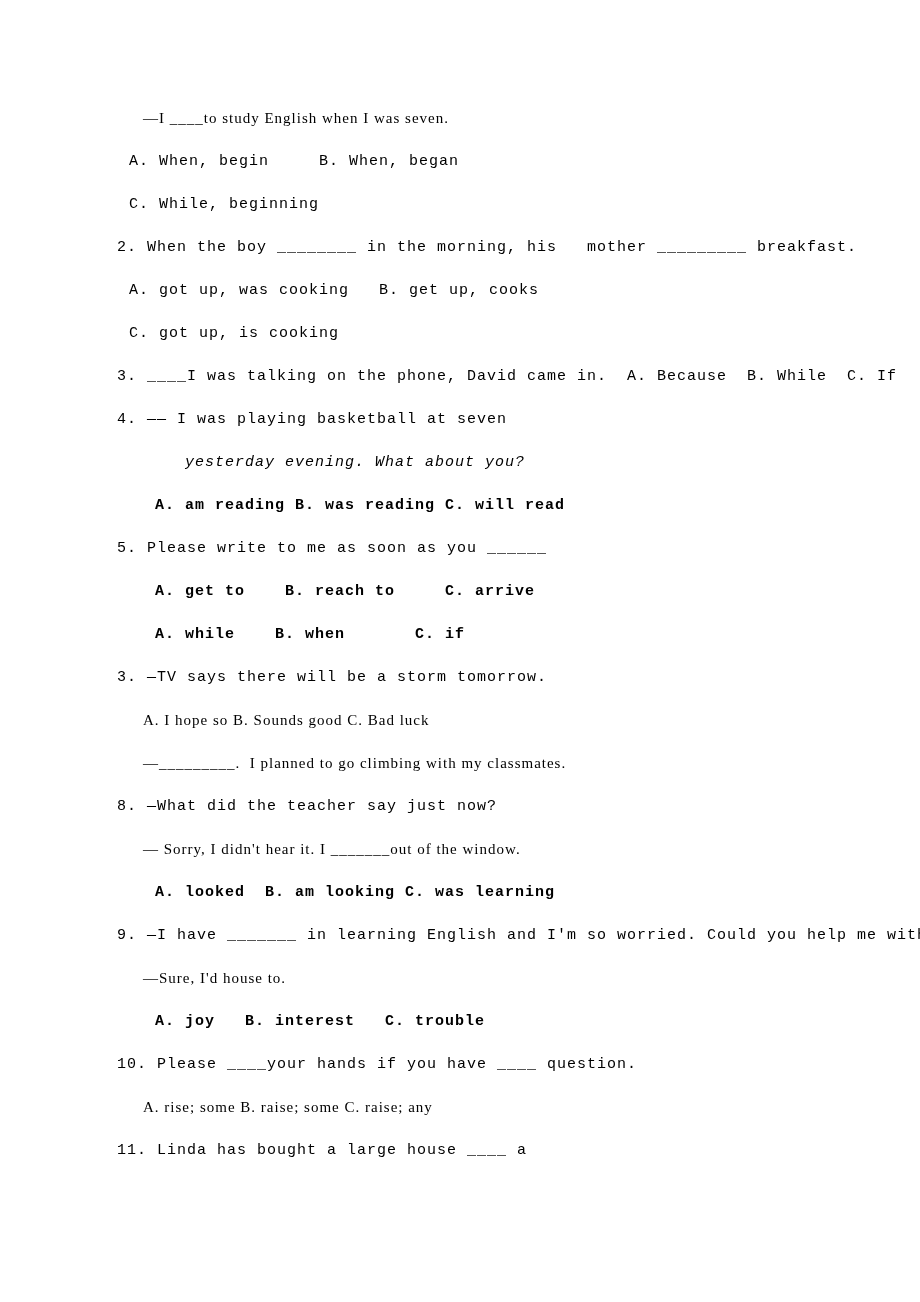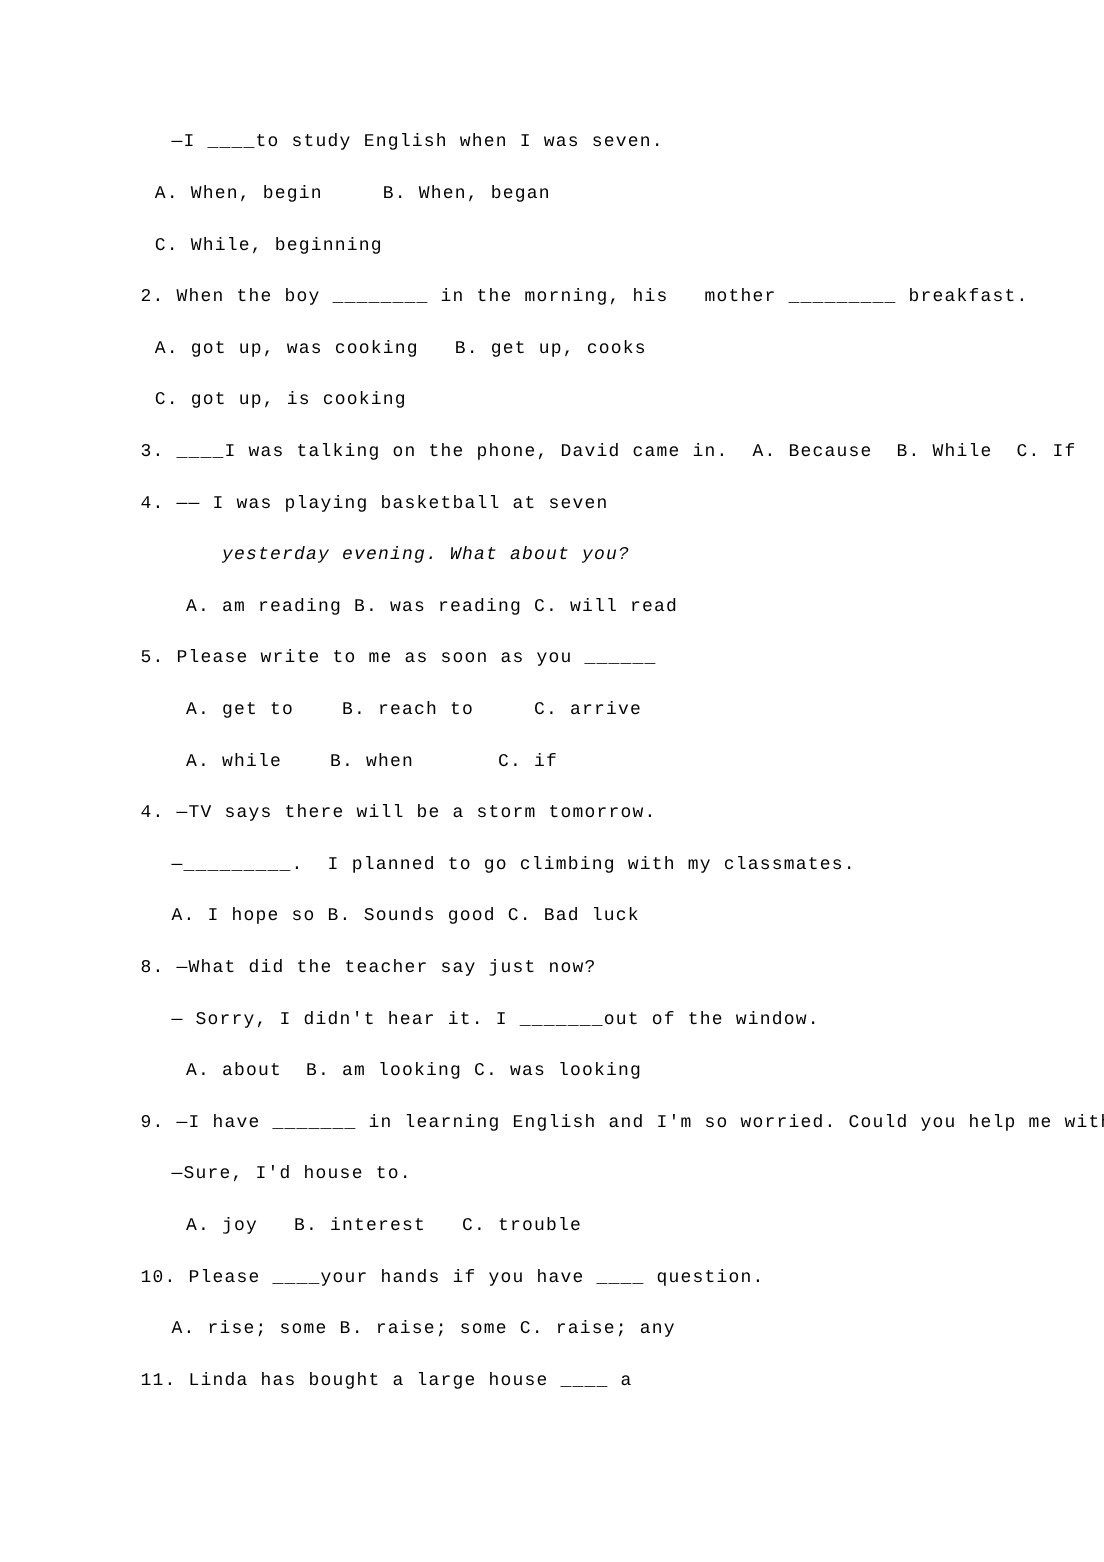--- a/index.html
+++ b/index.html
@@ -16,47 +16,47 @@
     min-height: 1302px;
     padding: 108px 110px 100px 117px;
     box-sizing: border-box;
     letter-spacing: 1px;
   }
   .line {
     margin-bottom: 22px;
     white-space: pre;
   }
   .indent1 { padding-left: 12px; }
-  .indent2 { padding-left: 26px; }
-  .indent3 { padding-left: 38px; }
+  .indent2 { padding-left: 26px; font-family: Liberation Serif, serif; }
+  .indent3 { padding-left: 38px; font-weight: bold; }
   .indent5 { padding-left: 68px; font-style: italic; }
 </style>
 </head>
 <body>
 
 <div class="page">
   <div class="line indent2">—I ____to study English when I was seven.</div>
   <div class="line indent1">A. When, begin     B. When, began</div>
   <div class="line indent1">C. While, beginning</div>
   <div class="line">2. When the boy ________ in the morning, his   mother _________ breakfast.</div>
   <div class="line indent1">A. got up, was cooking   B. get up, cooks</div>
   <div class="line indent1">C. got up, is cooking</div>
   <div class="line">3. ____I was talking on the phone, David came in.  A. Because  B. While  C. If</div>
   <div class="line">4. —— I was playing basketball at seven</div>
   <div class="line indent5">yesterday evening. What about you?</div>
   <div class="line indent3">A. am reading B. was reading C. will read</div>
   <div class="line">5. Please write to me as soon as you ______</div>
   <div class="line indent3">A. get to    B. reach to     C. arrive</div>
   <div class="line indent3">A. while    B. when       C. if</div>
-  <div class="line">4. —TV says there will be a storm tomorrow.</div>
+  <div class="line">3. —TV says there will be a storm tomorrow.</div>
+  <div class="line indent2">A. I hope so B. Sounds good C. Bad luck</div>
   <div class="line indent2">—_________.  I planned to go climbing with my classmates.</div>
-  <div class="line indent2">A. I hope so B. Sounds good C. Bad luck</div>
   <div class="line">8. —What did the teacher say just now?</div>
   <div class="line indent2">— Sorry, I didn't hear it. I _______out of the window.</div>
-  <div class="line indent3">A. about  B. am looking C. was looking</div>
+  <div class="line indent3">A. looked  B. am looking C. was learning</div>
   <div class="line">9. —I have _______ in learning English and I'm so worried. Could you help me with it?</div>
   <div class="line indent2">—Sure, I'd house to.</div>
   <div class="line indent3">A. joy   B. interest   C. trouble</div>
   <div class="line">10. Please ____your hands if you have ____ question.</div>
   <div class="line indent2">A. rise; some B. raise; some C. raise; any</div>
   <div class="line">11. Linda has bought a large house ____ a</div>
 
 </div>
 
 </body></html>

